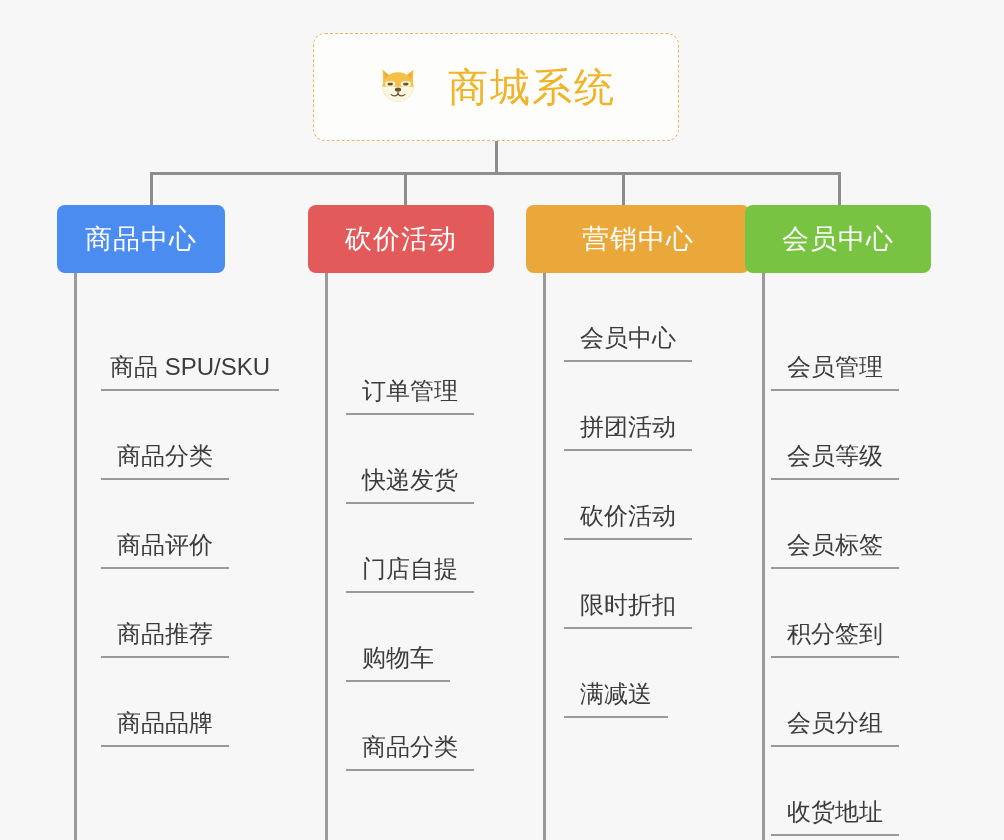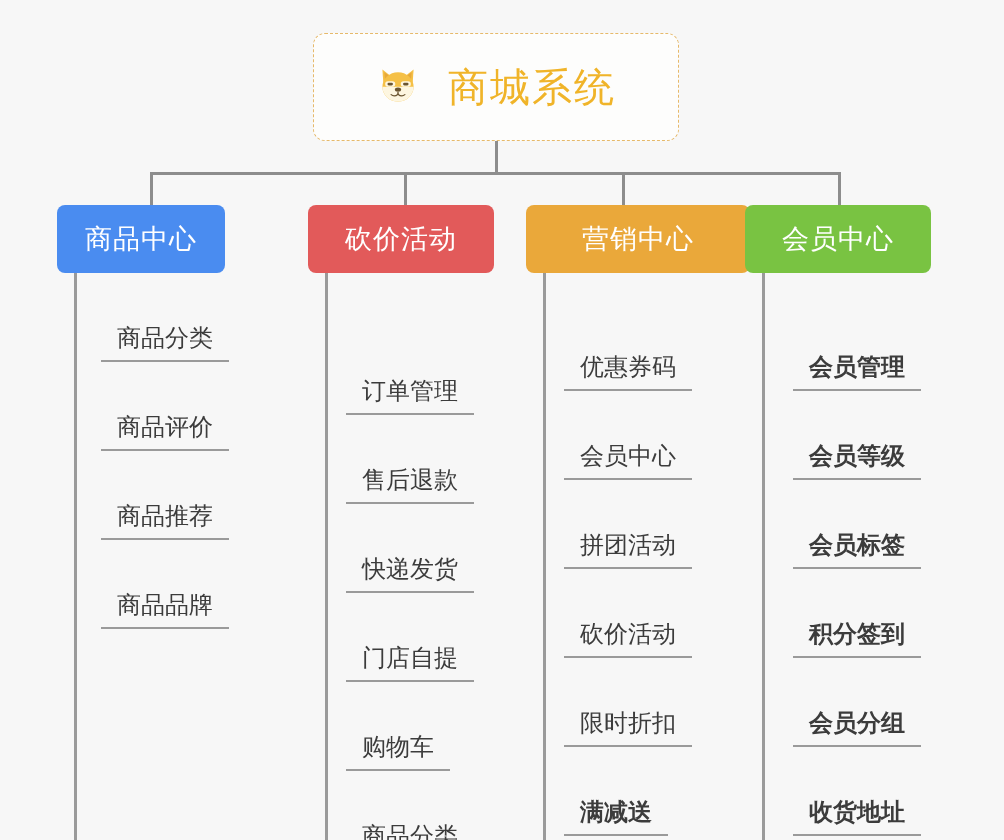--- a/index.html
+++ b/index.html
@@ -145,20 +145,23 @@
   <div class="conn conn-v" style="left: 404px; top: 172px; height: 36px; background: rgb(141, 141, 141);"></div>
   <div class="conn conn-v" style="left: 622px; top: 172px; height: 36px; background: rgb(141, 141, 141);"></div>
   <div class="conn conn-v" style="left: 838px; top: 172px; height: 36px; background: rgb(141, 141, 141);"></div>
 
   <div class="branch" style="left:57px; width:250px;">
     <div class="branch-head" style="width: 168px; background-color: rgb(74, 140, 240);">
       <span>商品中心</span>
     </div>
     <div class="branch-rail" style="left:17px; height:690px;"></div>
     <ul class="leaf-list" style="left:44px;">
+      <li class="leaf" style="height:118px;">
+          <span class="leaf-label" style="min-width:170px;">商品 SPU/SKU</span>
+        </li>
       <li class="leaf">
           <span class="leaf-label">商品分类</span>
         </li>
       <li class="leaf">
           <span class="leaf-label">商品评价</span>
         </li>
       <li class="leaf">
           <span class="leaf-label">商品推荐</span>
         </li>
       <li class="leaf">
@@ -170,70 +173,64 @@
   <div class="branch" style="left:308px; width:210px;">
     <div class="branch-head" style="width: 186px; background-color: rgb(226, 90, 90);">
       <span>砍价活动</span>
     </div>
     <div class="branch-rail" style="left:17px; height:690px;"></div>
     <ul class="leaf-list" style="left:38px;">
       <li class="leaf" style="height:142px;">
           <span class="leaf-label">订单管理</span>
         </li>
       <li class="leaf">
-          <span class="leaf-label">售后退款</span>
-        </li>
-      <li class="leaf">
           <span class="leaf-label">快递发货</span>
         </li>
       <li class="leaf">
           <span class="leaf-label">门店自提</span>
         </li>
       <li class="leaf">
           <span class="leaf-label" style="min-width:96px;">购物车</span>
         </li>
       <li class="leaf">
           <span class="leaf-label">商品分类</span>
         </li>
     </ul>
   </div>
 
   <div class="branch" style="left:526px; width:210px;">
     <div class="branch-head" style="width: 224px; background-color: rgb(234, 168, 58);">
       <span>营销中心</span>
     </div>
     <div class="branch-rail" style="left:17px; height:690px;"></div>
     <ul class="leaf-list" style="left:38px;">
-      <li class="leaf" style="height:118px;">
-          <span class="leaf-label">优惠券码</span>
-        </li>
       <li class="leaf">
           <span class="leaf-label">会员中心</span>
         </li>
       <li class="leaf">
           <span class="leaf-label">拼团活动</span>
         </li>
       <li class="leaf">
           <span class="leaf-label">砍价活动</span>
         </li>
       <li class="leaf">
           <span class="leaf-label">限时折扣</span>
         </li>
       <li class="leaf">
-          <span class="leaf-label" style="min-width:96px;font-weight:bold;">满减送</span>
+          <span class="leaf-label" style="min-width:96px;">满减送</span>
         </li>
     </ul>
   </div>
 
   <div class="branch" style="left:745px; width:210px;">
     <div class="branch-head" style="width: 186px; background-color: rgb(121, 195, 66);">
       <span>会员中心</span>
     </div>
     <div class="branch-rail" style="left:17px; height:690px;"></div>
-    <ul class="leaf-list" style="left:48px;font-weight:bold;">
+    <ul class="leaf-list" style="left:26px;">
       <li class="leaf" style="height:118px;">
           <span class="leaf-label">会员管理</span>
         </li>
       <li class="leaf">
           <span class="leaf-label">会员等级</span>
         </li>
       <li class="leaf">
           <span class="leaf-label">会员标签</span>
         </li>
       <li class="leaf">

